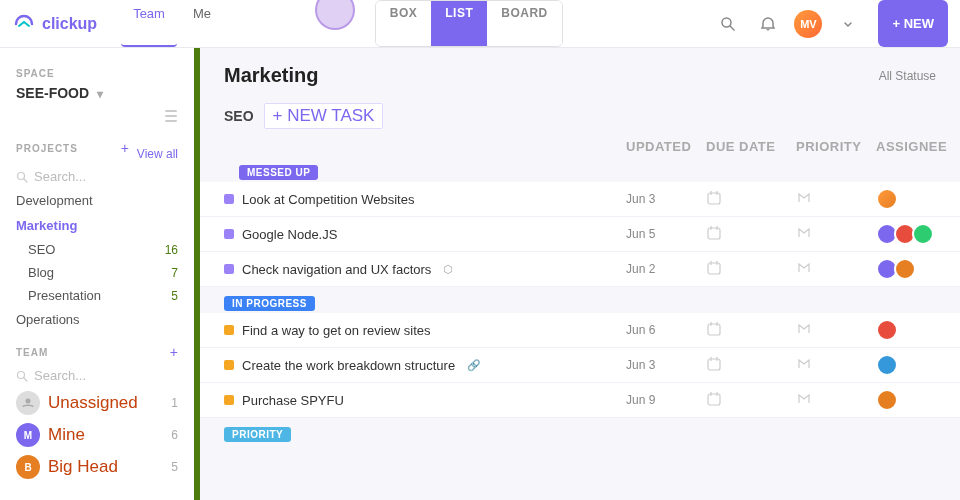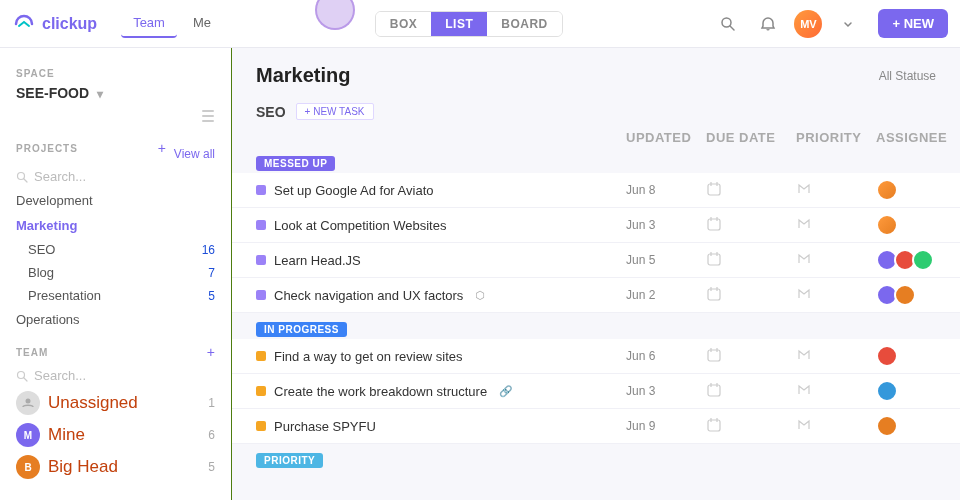--- a/index.html
+++ b/index.html
@@ -1,22 +1,22 @@
 <!DOCTYPE html>
 <html><head>
   <meta charset="utf-8">
   <style>
     * { box-sizing: border-box; margin: 0; padding: 0; }
     body { font-family: -apple-system, BlinkMacSystemFont, 'Segoe UI', sans-serif; font-size: 13px; background: #f7f7fb; color: #333; height: 500px; overflow: hidden; }
 
     
     .app { display: flex; flex-direction: column; height: 500px; }
-    .topbar { display: flex; align-items: center; background: #fff; border-bottom: 1px solid #e9e9f0; height: 48px; padding: 0 12px; gap: 8px; flex-shrink: 0; }
+    .topbar { display: flex; background: #fff; border-bottom: 1px solid #e9e9f0; height: 48px; padding: 0 12px; gap: 8px; flex-shrink: 0; }
     .content-area { display: flex; flex: 1; overflow: hidden; }
-    .sidebar { width: 232px; background: #fff; border-right: 1px solid #4d7c0f; overflow-y: auto; padding: 12px 0; flex-shrink: 0; }
+    .sidebar { width: 200px; background: #fff; border-right: 6px solid #4d7c0f; overflow-y: auto; padding: 12px 0; flex-shrink: 0; }
     .main { flex: 1; overflow-y: auto; background: #f7f7fb; }
 
     
     .logo { display: flex; align-items: center; gap: 6px; margin-right: 16px; }
     .logo-icon { width: 24px; height: 24px; }
     .logo-text { font-weight: 700; font-size: 16px; color: #7b68ee; }
     .nav-tabs { display: flex; gap: 4px; margin-right: auto; }
     .nav-tab { padding: 6px 12px; border-radius: 4px; cursor: pointer; font-size: 13px; color: #666; font-weight: 500; }
     .nav-tab.active { color: #7b68ee; border-bottom: 2px solid #7b68ee; }
     .view-tabs { display: flex; border: 1px solid #e0e0e0; border-radius: 6px; overflow: hidden; margin: 0 8px; }
@@ -26,47 +26,47 @@
     .icon-btn { width: 28px; height: 28px; display: flex; align-items: center; justify-content: center; cursor: pointer; color: #888; font-size: 16px; border-radius: 50%; }
     .avatar { width: 28px; height: 28px; border-radius: 50%; background: linear-gradient(135deg, #ff9a3c, #ff6b35); display: flex; align-items: center; justify-content: center; font-size: 11px; color: #fff; font-weight: 600; }
     .new-btn { background: #7b68ee; color: #fff; padding: 7px 14px; border-radius: 6px; font-weight: 700; font-size: 13px; cursor: pointer; display: flex; align-items: center; gap: 4px; white-space: nowrap; margin-left: 8px; }
 
     
     .sidebar-section-label { font-size: 10px; font-weight: 700; color: #aaa; letter-spacing: 1px; padding: 8px 16px 4px; text-transform: uppercase; }
     .sidebar-space-name { font-size: 14px; font-weight: 700; color: #333; padding: 2px 16px 8px; }
     .sidebar-item { display: flex; align-items: center; padding: 5px 16px; cursor: pointer; color: #555; font-size: 13px; }
     .sidebar-item.active { color: #7b68ee; font-weight: 600; }
     .sidebar-sub-item { display: flex; align-items: center; padding: 4px 16px 4px 28px; cursor: pointer; color: #555; font-size: 13px; }
-    .sidebar-sub-item .count { margin-left: auto; color: #1d4ed8; font-size: 12px; }
+    .sidebar-sub-item .count { margin-left: auto; color: #4d7c0f; font-size: 12px; }
     .sidebar-search { display: flex; align-items: center; gap: 6px; padding: 4px 16px; color: #aaa; font-size: 13px; cursor: pointer; }
     .sidebar-projects-header { display: flex; align-items: center; justify-content: space-between; padding: 8px 16px 4px; }
     .sidebar-projects-label { font-size: 10px; font-weight: 700; color: #aaa; letter-spacing: 1px; text-transform: uppercase; }
     .sidebar-team-header { display: flex; align-items: center; justify-content: space-between; padding: 12px 16px 4px; }
     .sidebar-team-label { font-size: 10px; font-weight: 700; color: #aaa; letter-spacing: 1px; text-transform: uppercase; }
     .team-member { display: flex; align-items: center; gap: 8px; padding: 4px 16px; cursor: pointer; }
     .team-avatar { width: 24px; height: 24px; border-radius: 50%; display: flex; align-items: center; justify-content: center; font-size: 10px; font-weight: 600; color: #fff; flex-shrink: 0; }
     .team-name { font-size: 17px; color: #c2410c; flex: 1; }
     .team-count { color: #aaa; font-size: 12px; }
 
     
     .main-header { display: flex; align-items: center; padding: 16px 24px 8px; justify-content: space-between; }
     .page-title { font-size: 20px; font-weight: 700; color: #222; }
     .status-filter { font-size: 12px; color: #888; cursor: pointer; }
-    .new-task-btn { font-size: 10px; color: #7b68ee; border: 1px solid #e0d8ff; border-radius: 2px; padding: 2px 8px; cursor: pointer; background: #fff; }
+    .new-task-btn { font-size: 17px; color: #7b68ee; border: 1px solid #e0d8ff; border-radius: 2px; padding: 2px 8px; cursor: pointer; background: #fff; }
     .table-header { display: grid; grid-template-columns: 1fr 80px 90px 80px 60px; padding: 4px 24px 4px 56px; color: #aaa; font-size: 13px; font-weight: 600; letter-spacing: 0.5px; text-transform: uppercase; }
     .task-row { display: grid; grid-template-columns: 1fr 80px 90px 80px 60px; padding: 6px 24px 6px 24px; align-items: center; background: #fff; border-bottom: 1px solid #f0f0f6; }
     .task-name-cell { display: flex; align-items: center; gap: 8px; }
     .task-dot { width: 10px; height: 10px; border-radius: 2px; flex-shrink: 0; }
     .task-dot.purple { background: #9b82f7; }
     .task-dot.yellow { background: #f5a623; }
     .task-name { font-size: 13px; color: #333; }
     .task-date { font-size: 12px; color: #888; }
     .task-assignee { display: flex; }
     .badge { display: inline-flex; align-items: center; padding: 2px 8px; border-radius: 3px; font-size: 10px; font-weight: 700; letter-spacing: 0.5px; }
-    .badge-messed-up { background: #7b68ee; color: #fff; }
+    .badge-messed-up { background: #7b68ee; color: #fff; margin-left: 15px; }
     .badge-in-progress { background: #3b82f6; color: #fff; }
     .badge-starting { background: #4db6e4; color: #fff; }
 
     
     .cursor-circle { position: fixed; width: 40px; height: 40px; border-radius: 50%; background: rgba(150, 100, 220, 0.3); border: 2px solid rgba(150, 100, 220, 0.5); pointer-events: none; top: 10px; left: 335px; transform: translate(-50%, -50%); }
 
     .seo-header { display: flex; align-items: center; gap: 10px; padding: 8px 24px 6px; }
     .seo-title { font-size: 14px; font-weight: 600; color: #444; }
   </style>
 </head>
@@ -225,38 +225,20 @@
         <div>UPDATED</div>
         <div>DUE DATE</div>
         <div>PRIORITY</div>
         <div>ASSIGNEE</div>
       </div>
 
       <div style="padding: 6px 24px 2px;">
         <span class="badge badge-messed-up">MESSED UP</span>
       </div>
 
-      <div class="task-row">
-        <div class="task-name-cell">
-          <div class="task-dot purple"></div>
-          <span class="task-name">Set up Google Ad for Aviato</span>
-        </div>
-        <div class="task-date">Jun 8</div>
-        <div><svg width="16" height="16" viewBox="0 0 16 16" fill="none">
-              <rect x="2" y="3" width="12" height="11" rx="2" stroke="#ccc" stroke-width="1.2"></rect>
-              <line x1="5" y1="1" x2="5" y2="5" stroke="#ccc" stroke-width="1.2"></line>
-              <line x1="11" y1="1" x2="11" y2="5" stroke="#ccc" stroke-width="1.2"></line>
-            </svg></div>
-        <div><svg width="16" height="16" viewBox="0 0 16 16" fill="none">
-              <path d="M3 12V4l5 4 5-4v8" stroke="#ccc" stroke-width="1.2" fill="none"></path>
-            </svg></div>
-        <div class="task-assignee">
-          <div style="width:22px;height:22px;border-radius:50%;background:linear-gradient(135deg,#ff9a3c,#e67e22);border:2px solid #fff;"></div>
-        </div>
-      </div>
 
       <div class="task-row">
         <div class="task-name-cell">
           <div class="task-dot purple"></div>
           <span class="task-name">Look at Competition Websites</span>
         </div>
         <div class="task-date">Jun 3</div>
         <div><svg width="16" height="16" viewBox="0 0 16 16" fill="none">
               <rect x="2" y="3" width="12" height="11" rx="2" stroke="#ccc" stroke-width="1.2"></rect>
               <line x1="5" y1="1" x2="5" y2="5" stroke="#ccc" stroke-width="1.2"></line>
@@ -266,21 +248,21 @@
               <path d="M3 12V4l5 4 5-4v8" stroke="#ccc" stroke-width="1.2" fill="none"></path>
             </svg></div>
         <div class="task-assignee">
           <div style="width:22px;height:22px;border-radius:50%;background:linear-gradient(135deg,#ff9a3c,#e67e22);border:2px solid #fff;"></div>
         </div>
       </div>
 
       <div class="task-row">
         <div class="task-name-cell">
           <div class="task-dot purple"></div>
-          <span class="task-name">Learn Head.JS</span>
+          <span class="task-name">Google Node.JS</span>
         </div>
         <div class="task-date">Jun 5</div>
         <div><svg width="16" height="16" viewBox="0 0 16 16" fill="none">
               <rect x="2" y="3" width="12" height="11" rx="2" stroke="#ccc" stroke-width="1.2"></rect>
               <line x1="5" y1="1" x2="5" y2="5" stroke="#ccc" stroke-width="1.2"></line>
               <line x1="11" y1="1" x2="11" y2="5" stroke="#ccc" stroke-width="1.2"></line>
             </svg></div>
         <div><svg width="16" height="16" viewBox="0 0 16 16" fill="none">
               <path d="M3 12V4l5 4 5-4v8" stroke="#ccc" stroke-width="1.2" fill="none"></path>
             </svg></div>

